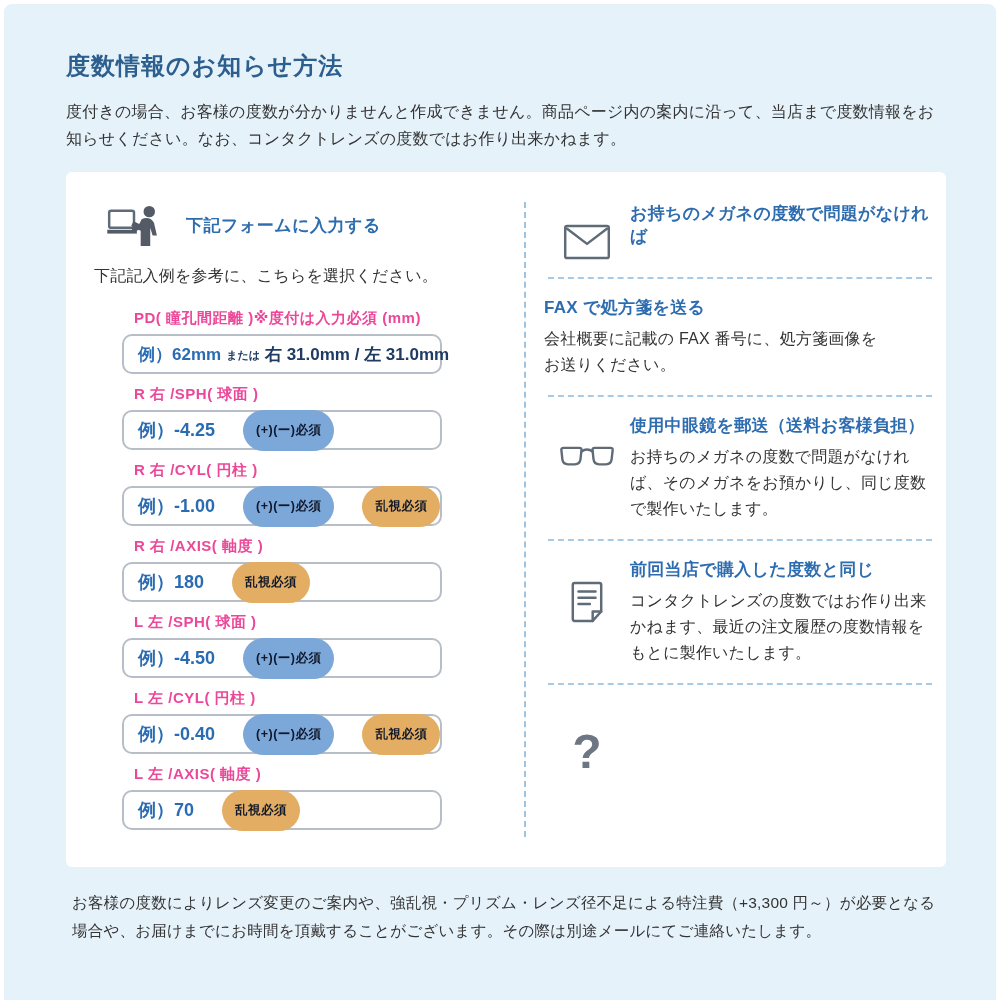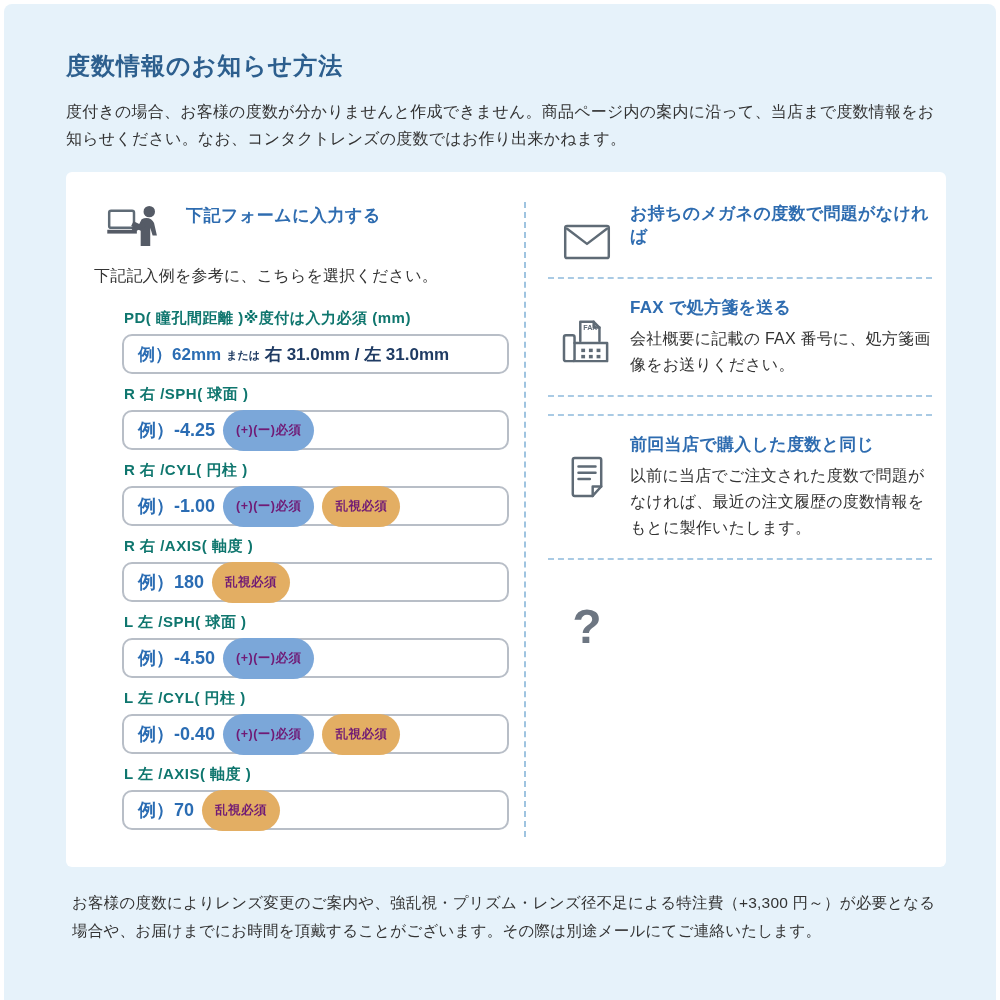--- a/index.html
+++ b/index.html
@@ -19,37 +19,37 @@
   .intro{
     font-size:16px;color:#333333;line-height:1.7;max-width:884px;margin:0 0 20px 0;
     letter-spacing:0.2px;
   }
   .card{
     background:#ffffff;border-radius:6px;width:880px;box-sizing:border-box;
     padding:26px 0 26px 28px;display:flex;
   }
   
   .col-left{width:430px;box-sizing:border-box;padding-right:20px;}
-  .col-header{display:flex;margin:6px 0 0 12px;}
+  .col-header{display:flex;align-items:center;margin:6px 0 0 12px;}
   .col-header .hdr-icon{width:56px;height:42px;flex:0 0 auto;}
   .col-header .hdr-title{font-size:17px;font-weight:bold;color:#2e6cb0;margin-left:24px;letter-spacing:0.5px;}
   .lead{font-size:16px;color:#333;margin:20px 0 22px 0;letter-spacing:0.2px;}
   .form-area{margin-left:28px;}
-  .field-label{font-size:15px;font-weight:bold;color:#0f766e;margin:0 0 6px 2px;letter-spacing:0.5px;}
+  .field-label{font-size:15px;font-weight:bold;color:#ec4899;margin:0 0 6px 12px;letter-spacing:0.5px;}
   .ex-box{
-    width:387px;height:40px;box-sizing:border-box;border:2px solid #b8bec7;border-radius:10px;
+    width:320px;height:40px;box-sizing:border-box;border:2px solid #b8bec7;border-radius:10px;
     background:#fff;display:flex;align-items:center;padding-left:14px;margin-bottom:11px;
   }
   .ex-text{font-size:18px;font-weight:bold;color:#2a6cb3;white-space:nowrap;}
   .pd-box .ex-text{font-size:17px;}
   .pd-or{font-size:11px;font-weight:bold;color:#1f3b63;margin:3px 5px 0 5px;white-space:nowrap;}
   .pd-detail{font-size:17px;font-weight:bold;color:#1f3b63;white-space:nowrap;}
   .badge{
-    margin-left:8px;border-radius:999px;padding:12px 13px;font-size:12.5px;font-weight:bold;
-    color:#701a75;white-space:nowrap;letter-spacing:0.5px;
+    margin-left:28px;border-radius:999px;padding:12px 13px;font-size:12.5px;font-weight:bold;
+    color:#0f172a;white-space:nowrap;letter-spacing:0.5px;
   }
   .badge-blue{background:#7ba7d9;}
   .badge-orange{background:#e3ae63;}
   .left-note{font-size:16px;color:#333;line-height:1.7;margin:26px 0 0 0;max-width:392px;letter-spacing:0.2px;}
   
   .v-divider{border-left:2px dashed #9fc4e0;margin:4px 0;}
   
   .col-right{flex:1;box-sizing:border-box;padding:4px 14px 0 18px;}
   .method{display:flex;}
   .method-icon{
@@ -157,59 +157,55 @@
           </svg>
         </div>
         <div class="method-body">
           <p class="method-title">お持ちのメガネの度数で問題がなければ</p>
         </div>
       </div>
 
       <div class="h-divider"></div>
 
       <div class="method">
-        <div class="method-icon">
-          <svg viewBox="0 0 54 48" width="52" height="46">
-            <path class="ln" d="M20 24 V4 h14 l6 6 v14"></path>
-            <path class="ln" d="M34 4 v6 h6"></path>
-            <rect class="ln" x="3" y="18" width="11" height="27" rx="2"></rect>
-            <path class="ln" d="M14 26 h34 v19 H14"></path>
-            <text x="23" y="13" font-size="7.5" font-weight="bold" fill="#5f6b76" font-family="Liberation Sans, sans-serif">FAX</text>
-            <g fill="#5f6b76">
-              <rect x="21" y="32" width="4" height="3.6"></rect>
-                <rect x="29" y="32" width="4" height="3.6"></rect>
-                <rect x="37" y="32" width="4" height="3.6"></rect>
-              <rect x="21" y="38.5" width="4" height="3.6"></rect>
-                <rect x="29" y="38.5" width="4" height="3.6"></rect>
-                <rect x="37" y="38.5" width="4" height="3.6"></rect>
-            </g>
-          </svg>
-        </div>
         <div class="method-body">
           <p class="method-title">FAX で処方箋を送る</p>
           <p class="method-text">会社概要に記載の FAX 番号に、処方箋画像をお送りください。</p>
         </div>
       </div>
 
       <div class="h-divider"></div>
 
+      <div class="method">
+        <div class="method-icon">
+          <svg viewBox="0 0 62 24" width="58" height="22" style="margin-top:10px">
+            <path class="ln" d="M3 4 q0 -2 2.5 -2 h17 q2.7 0 2.5 2.4 l-1.1 10 q-0.6 5.6 -6.2 5.6 h-7.4 q-5.6 0 -6.2 -5.6 z"></path>
+            <path class="ln" d="M37 4 q0 -2 2.5 -2 h17 q2.7 0 2.5 2.4 l-1.1 10 q-0.6 5.6 -6.2 5.6 h-7.4 q-5.6 0 -6.2 -5.6 z"></path>
+            <path class="ln" d="M25 6 q6 -4.5 12 0"></path>
+          </svg>
+        </div>
+        <div class="method-body">
+          <p class="method-title">使用中眼鏡を郵送（送料お客様負担）</p>
+          <p class="method-text">お持ちのメガネの度数で問題がなければ、そのメガネをお預かりし、同じ度数で製作いたします。</p>
+        </div>
+      </div>
 
       <div class="h-divider"></div>
 
       <div class="method">
         <div class="method-icon">
           <svg viewBox="0 0 38 46" width="36" height="44">
             <path class="ln" d="M4 5 q0 -2 2 -2 h26 q2 0 2 2 v28 l-9 10 H6 q-2 0 -2 -2 z"></path>
             <path class="ln" d="M34 33 h-9 v10"></path>
             <path class="ln" d="M10 12 h18 M10 18.5 h18 M10 25 h12"></path>
           </svg>
         </div>
         <div class="method-body">
           <p class="method-title">前回当店で購入した度数と同じ</p>
-          <p class="method-text">以前に当店でご注文された度数で問題がなければ、最近の注文履歴の度数情報をもとに製作いたします。</p>
+          <p class="method-text">コンタクトレンズの度数ではお作り出来かねます、最近の注文履歴の度数情報をもとに製作いたします。</p>
         </div>
       </div>
 
       <div class="h-divider"></div>
 
       <div class="method">
         <div class="method-icon">
           <div class="qmark">?</div>
         </div>
       </div>

